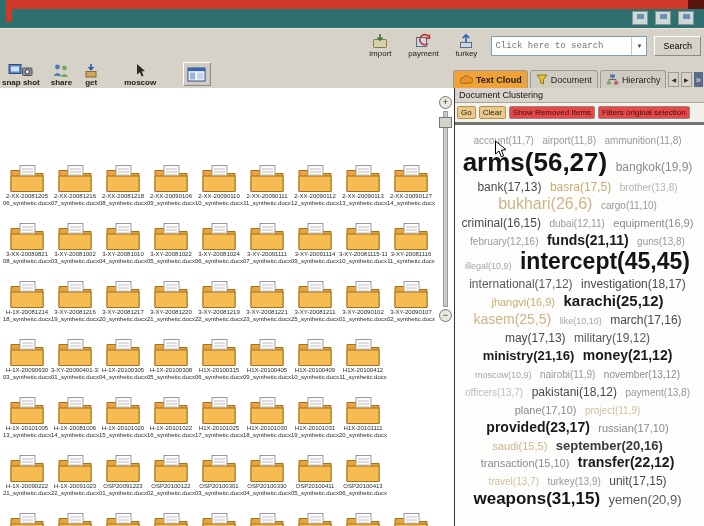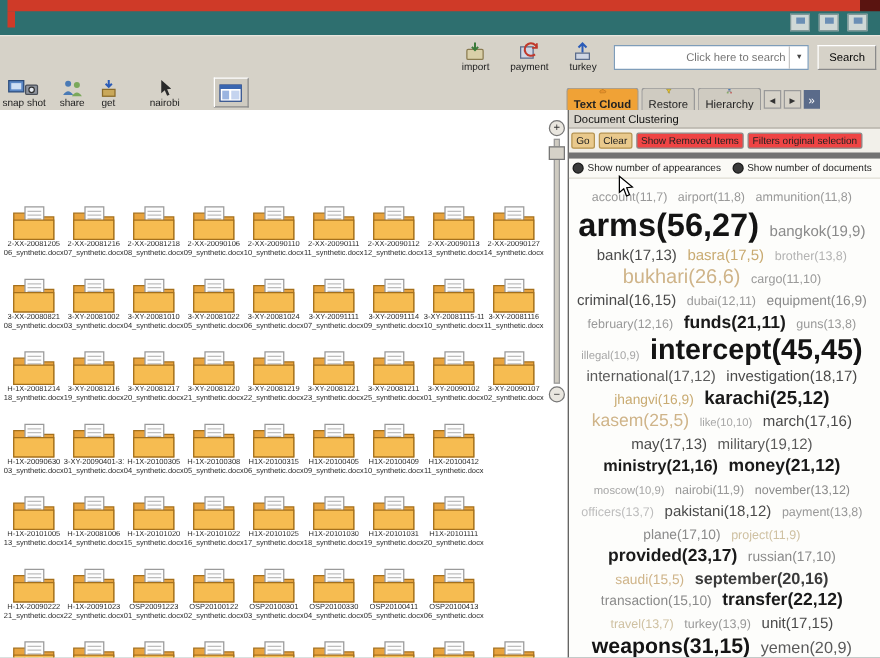--- a/index.html
+++ b/index.html
@@ -15,37 +15,37 @@
   .app{position:absolute;left:0;top:28px;width:704px;height:498px;background:#d6d2c8;
     display:flex;flex-direction:column;border-top:1px solid #e9e6df;}
 
   
   .toolbar-top{height:31px;display:flex;align-items:center;padding:1px 3px 0 3px;gap:7px;}
   .tb-spacer{flex:1;}
   .tb-btn{display:flex;flex-direction:column;align-items:center;width:36px;cursor:pointer;}
   .tb-btn .lbl{font-size:8px;color:#222;line-height:9px;}
   .search-wrap{width:154px;height:18px;background:#fff;border:1px solid #7f9db9;display:flex;align-items:center;}
   .search-wrap input{flex:1;border:none;outline:none;font-size:9px;padding:0 3px;height:14px;
-    font-family:Liberation Sans, sans-serif;color:#333;min-width:0;background:transparent;text-align:right;}
+    font-family:Liberation Mono, monospace;color:#333;min-width:0;background:transparent;}
   .search-dd{width:14px;height:100%;display:flex;align-items:center;justify-content:center;
     font-size:6px;color:#444;border-left:1px solid #c5c5c5;cursor:pointer;}
   .search-btn{height:20px;font-size:9px;background:#d6d2c8;border:1px solid #8a8a8a;
     border-top-color:#fff;border-left-color:#fff;padding:0 8px;cursor:pointer;
     font-family:"Liberation Sans",sans-serif;}
 
   
   .toolbar-2{height:27px;display:flex;align-items:flex-end;}
   .left-tools{flex:1;display:flex;align-items:flex-end;gap:11px;padding:0 0 1px 2px;}
   .tool-btn{display:flex;flex-direction:column;align-items:center;cursor:pointer;}
-  .tool-btn .lbl{font-size:8px;color:#222;line-height:9px;}
+  .tool-btn .lbl{font-size:8px;color:#222;line-height:9px;font-weight:bold;}
   .layout-btn{width:26px;height:22px;border:1px solid #8a8a8a;border-top-color:#fff;border-left-color:#fff;
     background:#cfcbc1;display:flex;align-items:center;justify-content:center;cursor:pointer;margin-bottom:1px;}
   .tabstrip{width:250px;display:flex;align-items:flex-end;gap:2px;padding-right:1px;}
   .tab{height:17px;display:flex;align-items:center;gap:3px;padding:0 5px;font-size:9px;color:#222;
-    border:1px solid #9a9a9a;border-bottom:none;background:#cfcbc1;border-radius:3px 3px 0 0;cursor:pointer;white-space:nowrap;flex-direction:column;}
+    border:1px solid #9a9a9a;border-bottom:none;background:#cfcbc1;border-radius:3px 3px 0 0;cursor:pointer;white-space:nowrap;}
   .tab.active{background:#f0a236;font-weight:bold;}
   .tab-nav{width:12px;height:13px;border:1px solid #9a9a9a;background:#d6d2c8;font-size:6px;
     display:flex;align-items:center;justify-content:center;color:#333;cursor:pointer;margin-bottom:1px;}
   .tab-more{width:13px;height:15px;background:#5a6b8a;color:#fff;font-size:9px;display:flex;
     align-items:center;justify-content:center;cursor:pointer;margin-bottom:1px;}
 
   
   .main{flex:1;display:flex;overflow:hidden;}
   .canvas{flex:1;background:#fff;position:relative;overflow:hidden;}
   .grid{position:absolute;left:0;top:0;right:14px;bottom:0;padding-top:76px;overflow:hidden;}
@@ -60,21 +60,21 @@
     font-size:9px;line-height:10px;text-align:center;color:#333;cursor:pointer;box-sizing:border-box;}
   .zoom-track{flex:1;width:3px;background:#cfcbc1;border:1px solid #9a9a9a;position:relative;margin:2px 0;}
   .zoom-thumb{position:absolute;top:5px;left:-5px;width:11px;height:9px;background:#d6d2c8;
     border:1px solid #777;cursor:grab;}
 
   
   .panel{width:250px;background:#fdfdfb;border-left:1px solid #333;border-bottom:1px solid #333;
     display:flex;flex-direction:column;overflow:hidden;box-sizing:border-box;}
   .panel-title{height:14px;background:#d9d5cc;border-bottom:1px solid #a8a49a;font-size:9px;
     line-height:14px;padding:0 4px;color:#111;}
-  .panel-buttons{display:flex;gap:3px;padding:3px 2px;background:#f2f0ea;border-bottom:5px solid #737373;align-items:center;}
+  .panel-buttons{display:flex;gap:3px;padding:3px 2px;background:#f2f0ea;border-bottom:3px solid #737373;align-items:center;}
   .pbtn{font-size:8px;border:1px solid #8a8a8a;background:#ef4444;padding:1px 3px;border-radius:2px;
     white-space:nowrap;cursor:pointer;color:#222;font-family:"Liberation Sans",sans-serif;}
   .pbtn.accent{background:#e9c98c;border-color:#b5934f;}
   .panel-radios{display:flex;gap:9px;padding:3px 3px;font-size:8px;align-items:center;
     background:#fbfaf6;border-bottom:1px solid #e0ddd4;color:#222;}
   .radio-item{display:flex;align-items:center;cursor:pointer;white-space:nowrap;}
   .radio-dot{width:7px;height:7px;border-radius:50%;background:#3a3a3a;border:1px solid #1a1a1a;margin-right:3px;}
   .cloud{flex:1;padding:5px 4px;overflow:hidden;line-height:1.12;text-align:center;}
   .cloud-word{margin-right:4px;cursor:pointer;white-space:nowrap;}
 
@@ -164,21 +164,21 @@
             <rect x="3" y="8.5" width="10" height="5.5" fill="#c9a85a" stroke="#8a6b2a"></rect>
             <path d="M8 1 v5.5 M5.5 4 L8 6.5 l2.5 -2.5" stroke="#2a5bb8" stroke-width="1.6" fill="none"></path>
           </svg>
           <span class="lbl">get</span>
         </div>
 
         <div class="tool-btn" style="margin-left:14px">
           <svg width="14" height="15" viewBox="0 0 14 15">
             <path d="M4 1 L4 11.5 L6.8 9.2 L8.7 13.6 L10.6 12.7 L8.7 8.4 L12 8 Z" fill="#2a2a2a"></path>
           </svg>
-          <span class="lbl">nairobi</span>
+          <span class="lbl">moscow</span>
         </div>
 
         <div class="layout-btn" style="margin-left:16px">
           <svg width="20" height="15" viewBox="0 0 20 15">
             <rect x="1" y="1" width="17" height="13" fill="#ffffff" stroke="#2a4a8a"></rect>
             <rect x="1" y="1" width="17" height="3.2" fill="#3a66b0"></rect>
             <rect x="2.8" y="5.5" width="5.5" height="7" fill="#9ab4e0"></rect>
             <rect x="10" y="5.5" width="6.5" height="7" fill="#c5d4ef"></rect>
           </svg>
         </div>
@@ -188,21 +188,21 @@
         <div class="tab active">
           <svg width="14" height="11" viewBox="0 0 14 11">
             <path d="M3 9.5 a3 3 0 0 1 1 -5.8 A4 4 0 0 1 11 3.8 a2.6 2.6 0 0 1 1 5.2 z" fill="#e8932c" stroke="#a86a1a"></path>
           </svg>
           <span>Text Cloud</span>
         </div>
         <div class="tab">
           <svg width="12" height="11" viewBox="0 0 12 11">
             <path d="M1 1 h10 L7.5 5.5 v4.5 l-3 -1.5 V5.5 Z" fill="#e8c32c" stroke="#8a7a1a"></path>
           </svg>
-          <span>Restore</span>
+          <span>Document</span>
         </div>
         <div class="tab">
           <svg width="13" height="11" viewBox="0 0 13 11">
             <path d="M6.5 3.5 v2 M3 7.5 V5.5 h7 v2" stroke="#666" fill="none"></path>
             <rect x="4" y="0.5" width="5" height="3" fill="#4a7ab5"></rect>
             <rect x="0.8" y="7.5" width="4" height="3" fill="#7aa85a"></rect>
             <rect x="8.2" y="7.5" width="4" height="3" fill="#c05a5a"></rect>
           </svg>
           <span>Hierarchy</span>
         </div>
@@ -843,30 +843,20 @@
       <div class="panel">
         <div class="panel-title">Document Clustering</div>
 
         <div class="panel-buttons">
           <button class="pbtn accent">Go</button>
           <button class="pbtn accent">Clear</button>
           <button class="pbtn">Show Removed Items</button>
           <button class="pbtn">Filters original selection</button>
         </div>
 
-        <div class="panel-radios">
-          <div class="radio-item">
-            <span class="radio-dot"></span>
-            <span>Show number of appearances</span>
-          </div>
-          <div class="radio-item">
-            <span class="radio-dot"></span>
-            <span>Show number of documents</span>
-          </div>
-        </div>
 
         <div class="cloud"><span class="cloud-word" style="font-size: 10px; color: rgb(153, 153, 153);">account(11,7)</span> <span class="cloud-word" style="font-size: 10px; color: rgb(153, 153, 153);">airport(11,8)</span> <span class="cloud-word" style="font-size: 10px; color: rgb(153, 153, 153);">ammunition(11,8)</span> <span class="cloud-word" style="font-size: 26px; color: rgb(20, 20, 20); font-weight: bold;">arms(56,27)</span> <span class="cloud-word" style="font-size: 12px; color: rgb(138, 138, 138);">bangkok(19,9)</span> <span class="cloud-word" style="font-size: 12px; color: rgb(74, 74, 74);">bank(17,13)</span> <span class="cloud-word" style="font-size: 12px; color: rgb(201, 171, 114);">basra(17,5)</span> <span class="cloud-word" style="font-size: 10px; color: rgb(179, 179, 179);">brother(13,8)</span> <span class="cloud-word" style="font-size: 16px; color: rgb(207, 180, 137);">bukhari(26,6)</span> <span class="cloud-word" style="font-size: 10px; color: rgb(153, 153, 153);">cargo(11,10)</span> <span class="cloud-word" style="font-size: 12px; color: rgb(74, 74, 74);">criminal(16,15)</span> <span class="cloud-word" style="font-size: 10px; color: rgb(153, 153, 153);">dubai(12,11)</span> <span class="cloud-word" style="font-size: 11px; color: rgb(138, 138, 138);">equipment(16,9)</span> <span class="cloud-word" style="font-size: 10px; color: rgb(153, 153, 153);">february(12,16)</span> <span class="cloud-word" style="font-size: 14px; color: rgb(26, 26, 26); font-weight: bold;">funds(21,11)</span> <span class="cloud-word" style="font-size: 10px; color: rgb(153, 153, 153);">guns(13,8)</span> <span class="cloud-word" style="font-size: 9px; color: rgb(166, 166, 166);">illegal(10,9)</span> <span class="cloud-word" style="font-size: 23px; color: rgb(20, 20, 20); font-weight: bold;">intercept(45,45)</span> <span class="cloud-word" style="font-size: 12px; color: rgb(90, 90, 90);">international(17,12)</span> <span class="cloud-word" style="font-size: 12px; color: rgb(74, 74, 74);">investigation(18,17)</span> <span class="cloud-word" style="font-size: 11px; color: rgb(201, 171, 114);">jhangvi(16,9)</span> <span class="cloud-word" style="font-size: 15px; color: rgb(26, 26, 26); font-weight: bold;">karachi(25,12)</span> <span class="cloud-word" style="font-size: 14px; color: rgb(207, 180, 137);">kasem(25,5)</span> <span class="cloud-word" style="font-size: 9px; color: rgb(166, 166, 166);">like(10,10)</span> <span class="cloud-word" style="font-size: 12px; color: rgb(74, 74, 74);">march(17,16)</span> <span class="cloud-word" style="font-size: 12px; color: rgb(74, 74, 74);">may(17,13)</span> <span class="cloud-word" style="font-size: 12px; color: rgb(90, 90, 90);">military(19,12)</span> <span class="cloud-word" style="font-size: 13px; color: rgb(26, 26, 26); font-weight: bold;">ministry(21,16)</span> <span class="cloud-word" style="font-size: 14px; color: rgb(26, 26, 26); font-weight: bold;">money(21,12)</span> <span class="cloud-word" style="font-size: 9px; color: rgb(166, 166, 166);">moscow(10,9)</span> <span class="cloud-word" style="font-size: 10px; color: rgb(153, 153, 153);">nairobi(11,9)</span> <span class="cloud-word" style="font-size: 10px; color: rgb(138, 138, 138);">november(13,12)</span> <span class="cloud-word" style="font-size: 10px; color: rgb(189, 189, 189);">officers(13,7)</span> <span class="cloud-word" style="font-size: 12px; color: rgb(74, 74, 74);">pakistani(18,12)</span> <span class="cloud-word" style="font-size: 10px; color: rgb(153, 153, 153);">payment(13,8)</span> <span class="cloud-word" style="font-size: 11px; color: rgb(138, 138, 138);">plane(17,10)</span> <span class="cloud-word" style="font-size: 10px; color: rgb(207, 193, 162);">project(11,9)</span> <span class="cloud-word" style="font-size: 14px; color: rgb(26, 26, 26); font-weight: bold;">provided(23,17)</span> <span class="cloud-word" style="font-size: 11px; color: rgb(138, 138, 138);">russian(17,10)</span> <span class="cloud-word" style="font-size: 11px; color: rgb(207, 180, 137);">saudi(15,5)</span> <span class="cloud-word" style="font-size: 13px; color: rgb(58, 58, 58); font-weight: bold;">september(20,16)</span> <span class="cloud-word" style="font-size: 11px; color: rgb(138, 138, 138);">transaction(15,10)</span> <span class="cloud-word" style="font-size: 14px; color: rgb(26, 26, 26); font-weight: bold;">transfer(22,12)</span> <span class="cloud-word" style="font-size: 10px; color: rgb(207, 193, 162);">travel(13,7)</span> <span class="cloud-word" style="font-size: 10px; color: rgb(153, 153, 153);">turkey(13,9)</span> <span class="cloud-word" style="font-size: 12px; color: rgb(74, 74, 74);">unit(17,15)</span> <span class="cloud-word" style="font-size: 17px; color: rgb(20, 20, 20); font-weight: bold;">weapons(31,15)</span> <span class="cloud-word" style="font-size: 13px; color: rgb(90, 90, 90);">yemen(20,9)</span>  </div>
       </div>
     </div>
   </div>
 
   <svg class="cursor" width="13" height="19" viewBox="0 0 13 19">
     <path d="M1.5 1 L1.5 14 L5 11 L7.2 16.8 L9.6 15.8 L7.4 10.2 L12 9.7 Z" fill="#ffffff" stroke="#000000" stroke-width="1"></path>
   </svg>
 </div>

